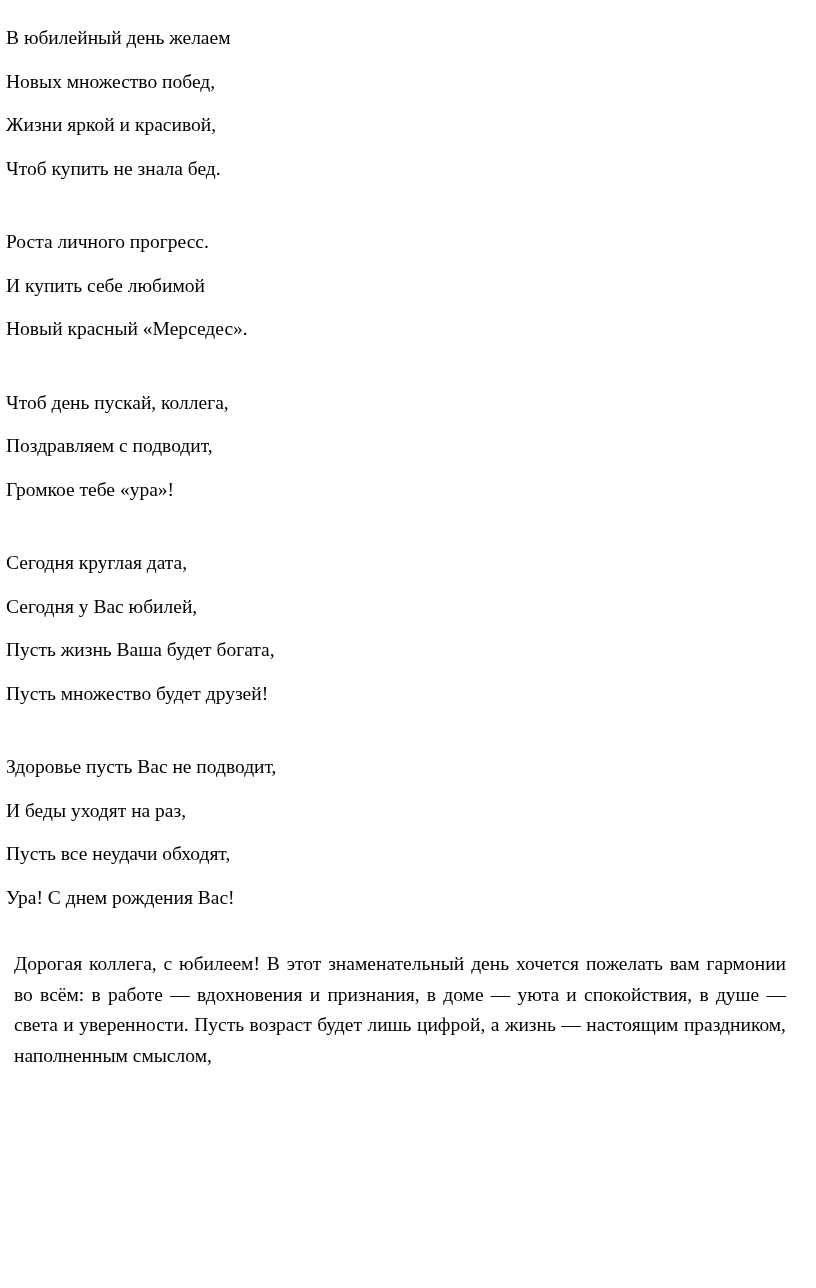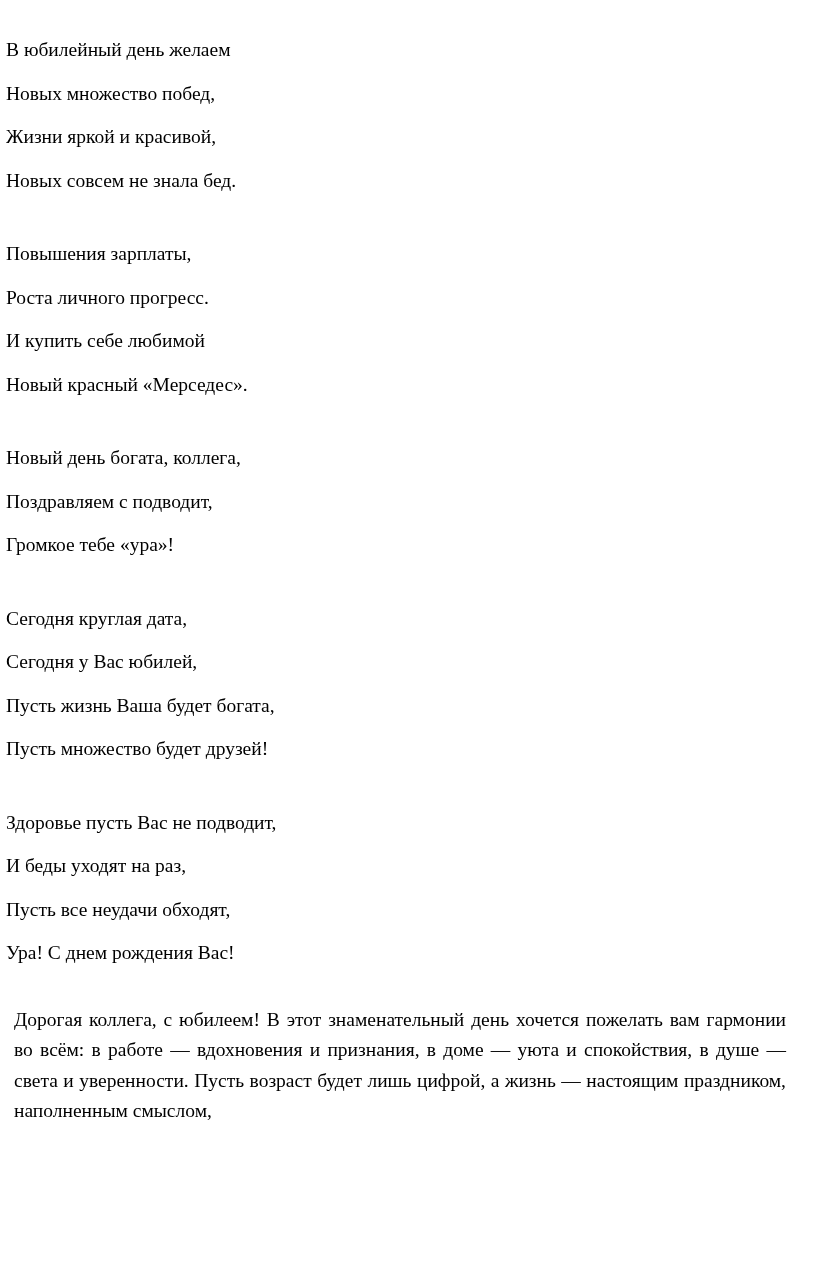--- a/index.html
+++ b/index.html
@@ -11,21 +11,21 @@
     width: 816px;
     height: 1288px;
     font-family: "Liberation Serif", "DejaVu Serif", serif;
     color: #000000;
     overflow: hidden;
   }
   .page {
     width: 816px;
     height: 1288px;
     box-sizing: border-box;
-    padding: 28px 22px 0 6px;
+    padding: 16px 22px 0 6px;
     position: relative;
   }
   .verse-block {
     margin: 0 0 30px 0;
   }
   .verse-line {
     font-size: 19.5px;
     line-height: 43.5px;
     white-space: pre-wrap;
   }
@@ -43,32 +43,31 @@
 </style>
 </head>
 <body>
 
 <div class="page">
 
   <div class="verse-block">
     <div class="verse-line">В юбилейный день желаем</div>
     <div class="verse-line">Новых множество побед,</div>
     <div class="verse-line">Жизни яркой и красивой,</div>
-    <div class="verse-line">Новых совсем не знала бед.</div>
+    <div class="verse-line">Чтоб купить не знала бед.</div>
   </div>
 
   <div class="verse-block">
-    <div class="verse-line">Повышения зарплаты,</div>
     <div class="verse-line">Роста личного прогресс.</div>
     <div class="verse-line">И купить себе любимой</div>
     <div class="verse-line">Новый красный «Мерседес».</div>
   </div>
 
   <div class="verse-block">
-    <div class="verse-line">Новый день богата, коллега,</div>
+    <div class="verse-line">Чтоб день пускай, коллега,</div>
     <div class="verse-line">Поздравляем с подводит,</div>
     <div class="verse-line">Громкое тебе «ура»!</div>
   </div>
 
   <div class="verse-block">
     <div class="verse-line">Сегодня круглая дата,</div>
     <div class="verse-line">Сегодня у Вас юбилей,</div>
     <div class="verse-line">Пусть жизнь Ваша будет богата,</div>
     <div class="verse-line">Пусть множество будет друзей!</div>
   </div>

